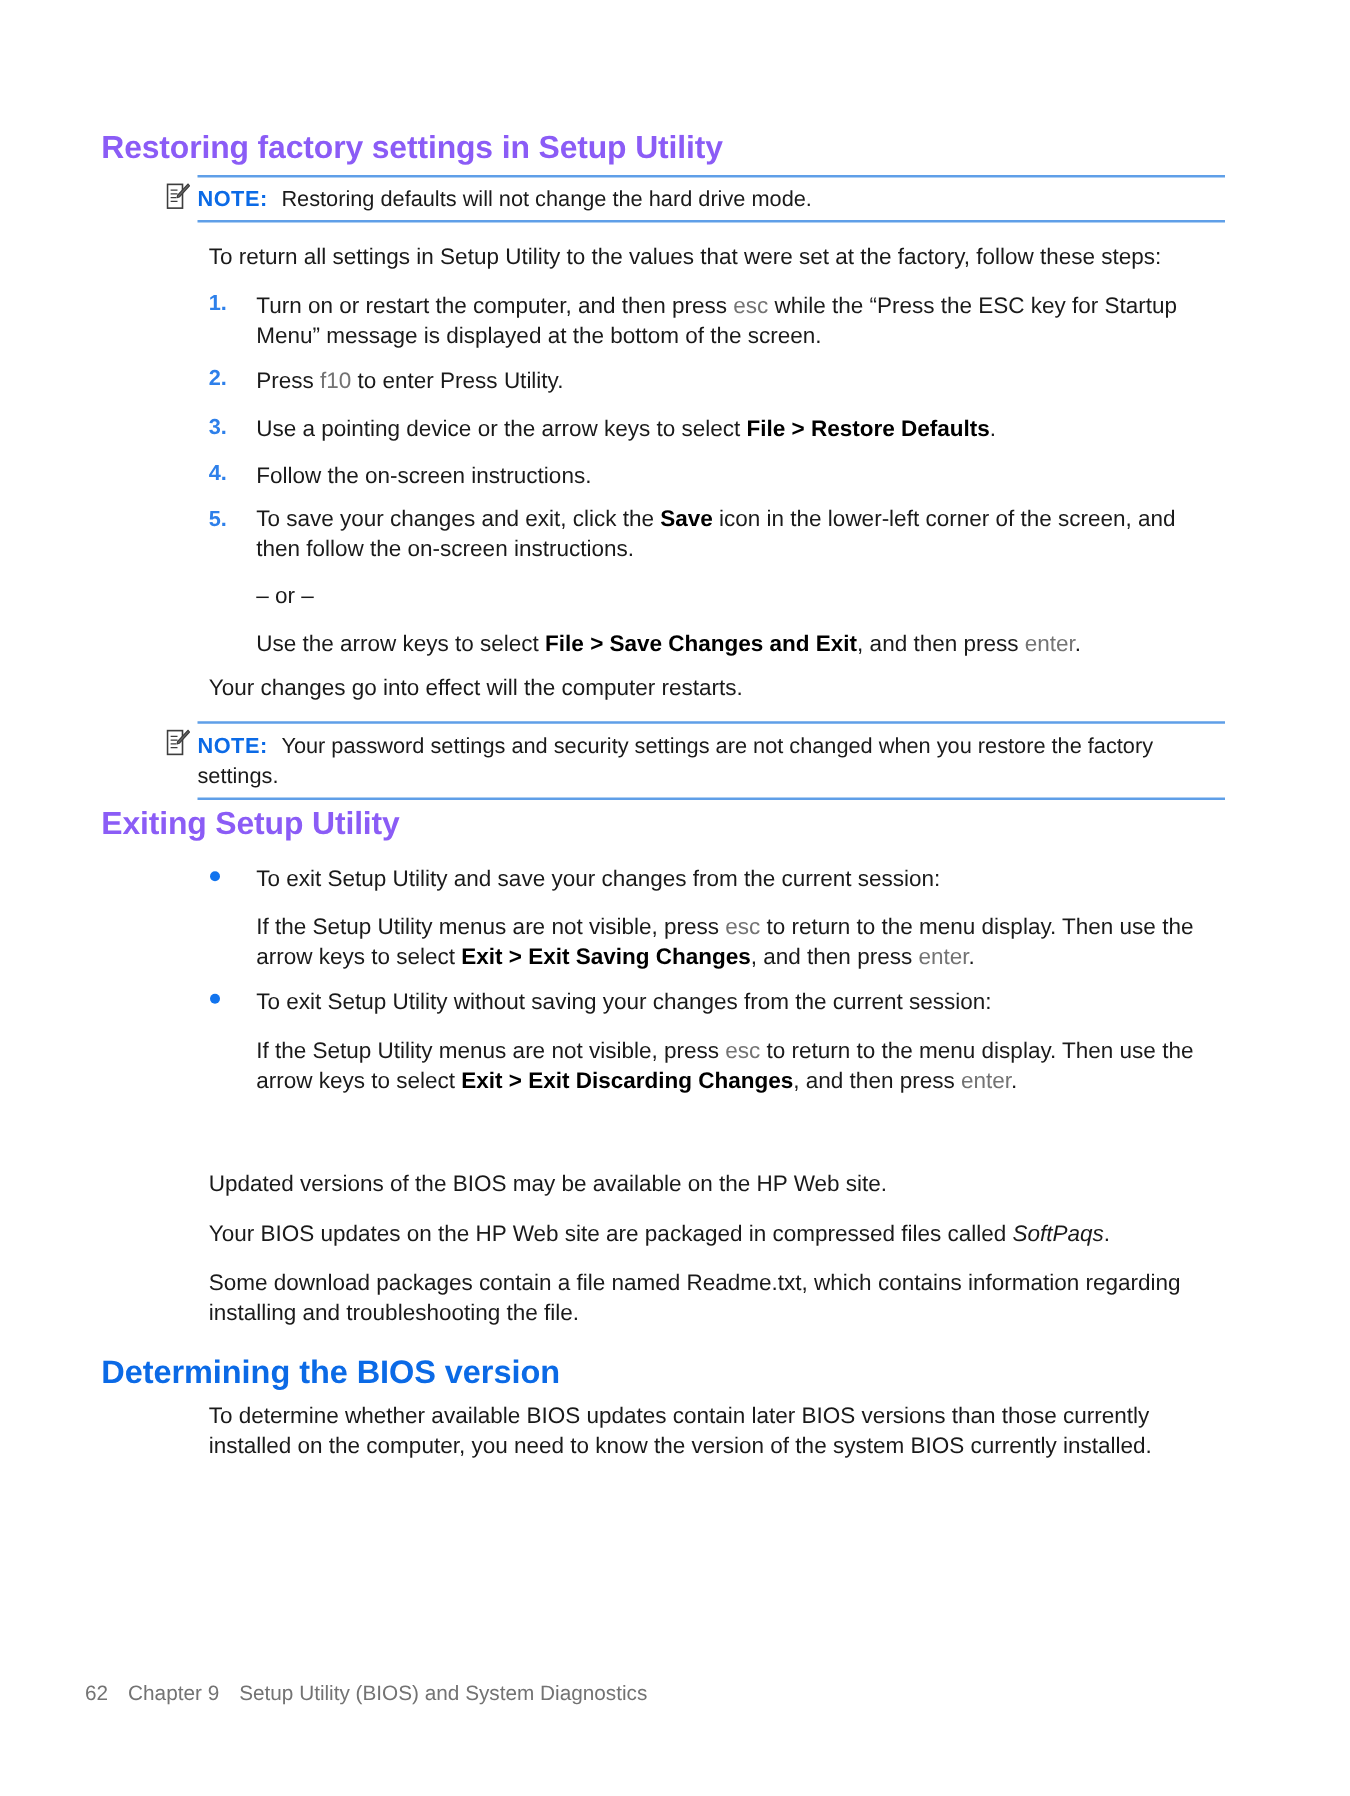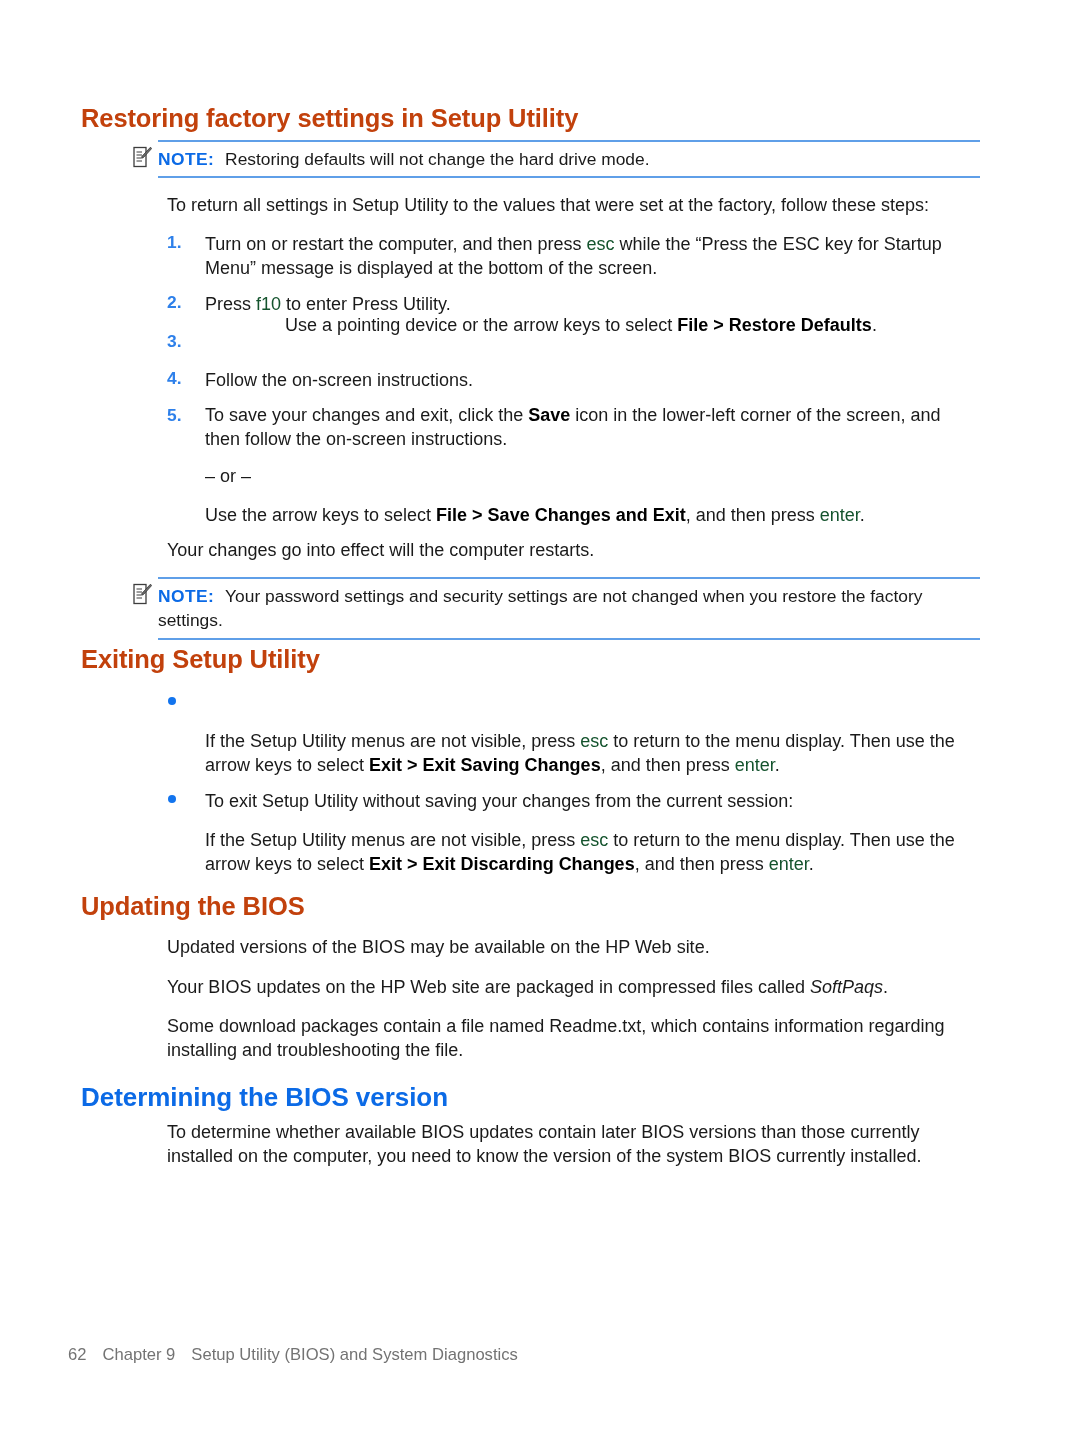--- a/index.html
+++ b/index.html
@@ -23,21 +23,21 @@
     box-sizing: border-box;
     padding: 0;
   }
 
   
   .h1 {
     position: absolute;
     left: 81px;
     font-size: 25.5px;
     font-weight: bold;
-    color: #c2410c;
+    color: #8b5cf6;
     letter-spacing: -0.1px;
     white-space: nowrap;
   }
   .h2 {
     position: absolute;
     left: 81px;
     font-size: 26px;
     font-weight: bold;
     color: #0b6ae6;
     letter-spacing: -0.05px;
@@ -47,21 +47,21 @@
   
   .body-text {
     position: absolute;
     font-size: 18px;
     line-height: 24.4px;
     color: #1a1a1a;
     text-align: left;
   }
   b, .b { font-weight: bold; color: #000; }
   i, .i { font-style: italic; }
-  .kw { color: #14532d; }
+  .kw { color: #737373; }
 
   
   .note {
     position: absolute;
     box-sizing: border-box;
   }
   .note .rule {
     position: absolute;
     left: 0;
     width: 100%;
@@ -141,21 +141,21 @@
 
   <div class="body-text" style="left:167px; top:193px; width:800px;">To return all settings in Setup Utility to the values that were set at the factory, follow these steps:</div>
 
   <div class="num" style="left:167px; top:232px;">1.</div>
   <div class="body-text" style="left:205px; top:232px; width:752px;"><span>Turn on or restart the computer, and then press </span><span class="kw">esc</span><span> while the “Press the ESC key for Startup Menu” message is displayed at the bottom of the screen.</span></div>
 
   <div class="num" style="left:167px; top:292px;">2.</div>
   <div class="body-text" style="left:205px; top:292px; width:752px;"><span>Press </span><span class="kw">f10</span><span> to enter Press Utility.</span></div>
 
   <div class="num" style="left:167px; top:331px;">3.</div>
-  <div class="body-text" style="left:205px; top:313px; width:752px;text-align:center;"><span>Use a pointing device or the arrow keys to select </span><b>File &gt; Restore Defaults</b><span>.</span></div>
+  <div class="body-text" style="left:205px; top:331px; width:752px;"><span>Use a pointing device or the arrow keys to select </span><b>File &gt; Restore Defaults</b><span>.</span></div>
 
   <div class="num" style="left:167px; top:368px;">4.</div>
   <div class="body-text" style="left:205px; top:368px; width:752px;"><span>Follow the on-screen instructions.</span></div>
 
   <div class="num" style="left:167px; top:405px;">5.</div>
   <div class="body-text" style="left:205px; top:403px; width:752px;"><span>To save your changes and exit, click the </span><b>Save</b><span> icon in the lower-left corner of the screen, and then follow the on-screen instructions.</span></div>
 
   <div class="body-text" style="left:205px; top:503px; width:752px;"><span>Use the arrow keys to select </span><b>File &gt; Save Changes and Exit</b><span>, and then press </span><span class="kw">enter</span><span>.</span></div>
 
   <div class="body-text" style="left:205px; top:464px; width:400px;">– or –</div>
@@ -174,27 +174,27 @@
     <line x1="3.5" y1="6" x2="9" y2="6" stroke="#3d3d3d" stroke-width="1"></line>
     <line x1="3.5" y1="9" x2="9" y2="9" stroke="#3d3d3d" stroke-width="1"></line>
     <line x1="3.5" y1="12" x2="8" y2="12" stroke="#3d3d3d" stroke-width="1"></line>
     <line x1="3.5" y1="15" x2="9" y2="15" stroke="#3d3d3d" stroke-width="1"></line>
     <path d="M17.5 1.2 L18.6 2.6 L10.4 11.6 L8.6 12.2 L9.1 10.2 Z" fill="#6b6b6b" stroke="#3d3d3d" stroke-width="0.9" stroke-linejoin="round"></path>
   </svg>
 
   <div class="h1" style="top:645px;">Exiting Setup Utility</div>
 
   <span class="bullet" style="left:168px; top:697px;"></span>
+  <div class="body-text" style="left:205px; top:691px; width:760px;">To exit Setup Utility and save your changes from the current session:</div>
   <div class="body-text" style="left:205px; top:729px; width:762px;"><span>If the Setup Utility menus are not visible, press </span><span class="kw">esc</span><span> to return to the menu display. Then use the arrow keys to select </span><b>Exit &gt; Exit Saving Changes</b><span>, and then press </span><span class="kw">enter</span><span>.</span></div>
 
   <span class="bullet" style="left:168px; top:795px;"></span>
   <div class="body-text" style="left:205px; top:789px; width:760px;">To exit Setup Utility without saving your changes from the current session:</div>
   <div class="body-text" style="left:205px; top:828px; width:762px;"><span>If the Setup Utility menus are not visible, press </span><span class="kw">esc</span><span> to return to the menu display. Then use the arrow keys to select </span><b>Exit &gt; Exit Discarding Changes</b><span>, and then press </span><span class="kw">enter</span><span>.</span></div>
 
-  <div class="h1" style="top:892px;">Updating the BIOS</div>
 
   <div class="body-text" style="left:167px; top:935px; width:800px;"><span>Updated versions of the BIOS may be available on the HP Web site.</span></div>
   <div class="body-text" style="left:167px; top:975px; width:800px;"><span>Your BIOS updates on the HP Web site are packaged in compressed files called </span><i>SoftPaqs</i><span>.</span></div>
   <div class="body-text" style="left:167px; top:1014px; width:800px;"><span>Some download packages contain a file named Readme.txt, which contains information regarding installing and troubleshooting the file.</span></div>
 
   <div class="h2" style="top:1082px;">Determining the BIOS version</div>
 
   <div class="body-text" style="left:167px; top:1120px; width:792px;">To determine whether available BIOS updates contain later BIOS versions than those currently installed on the computer, you need to know the version of the system BIOS currently installed.</div>
 
   <div class="footer" style="left:68px; top:1345px;">

